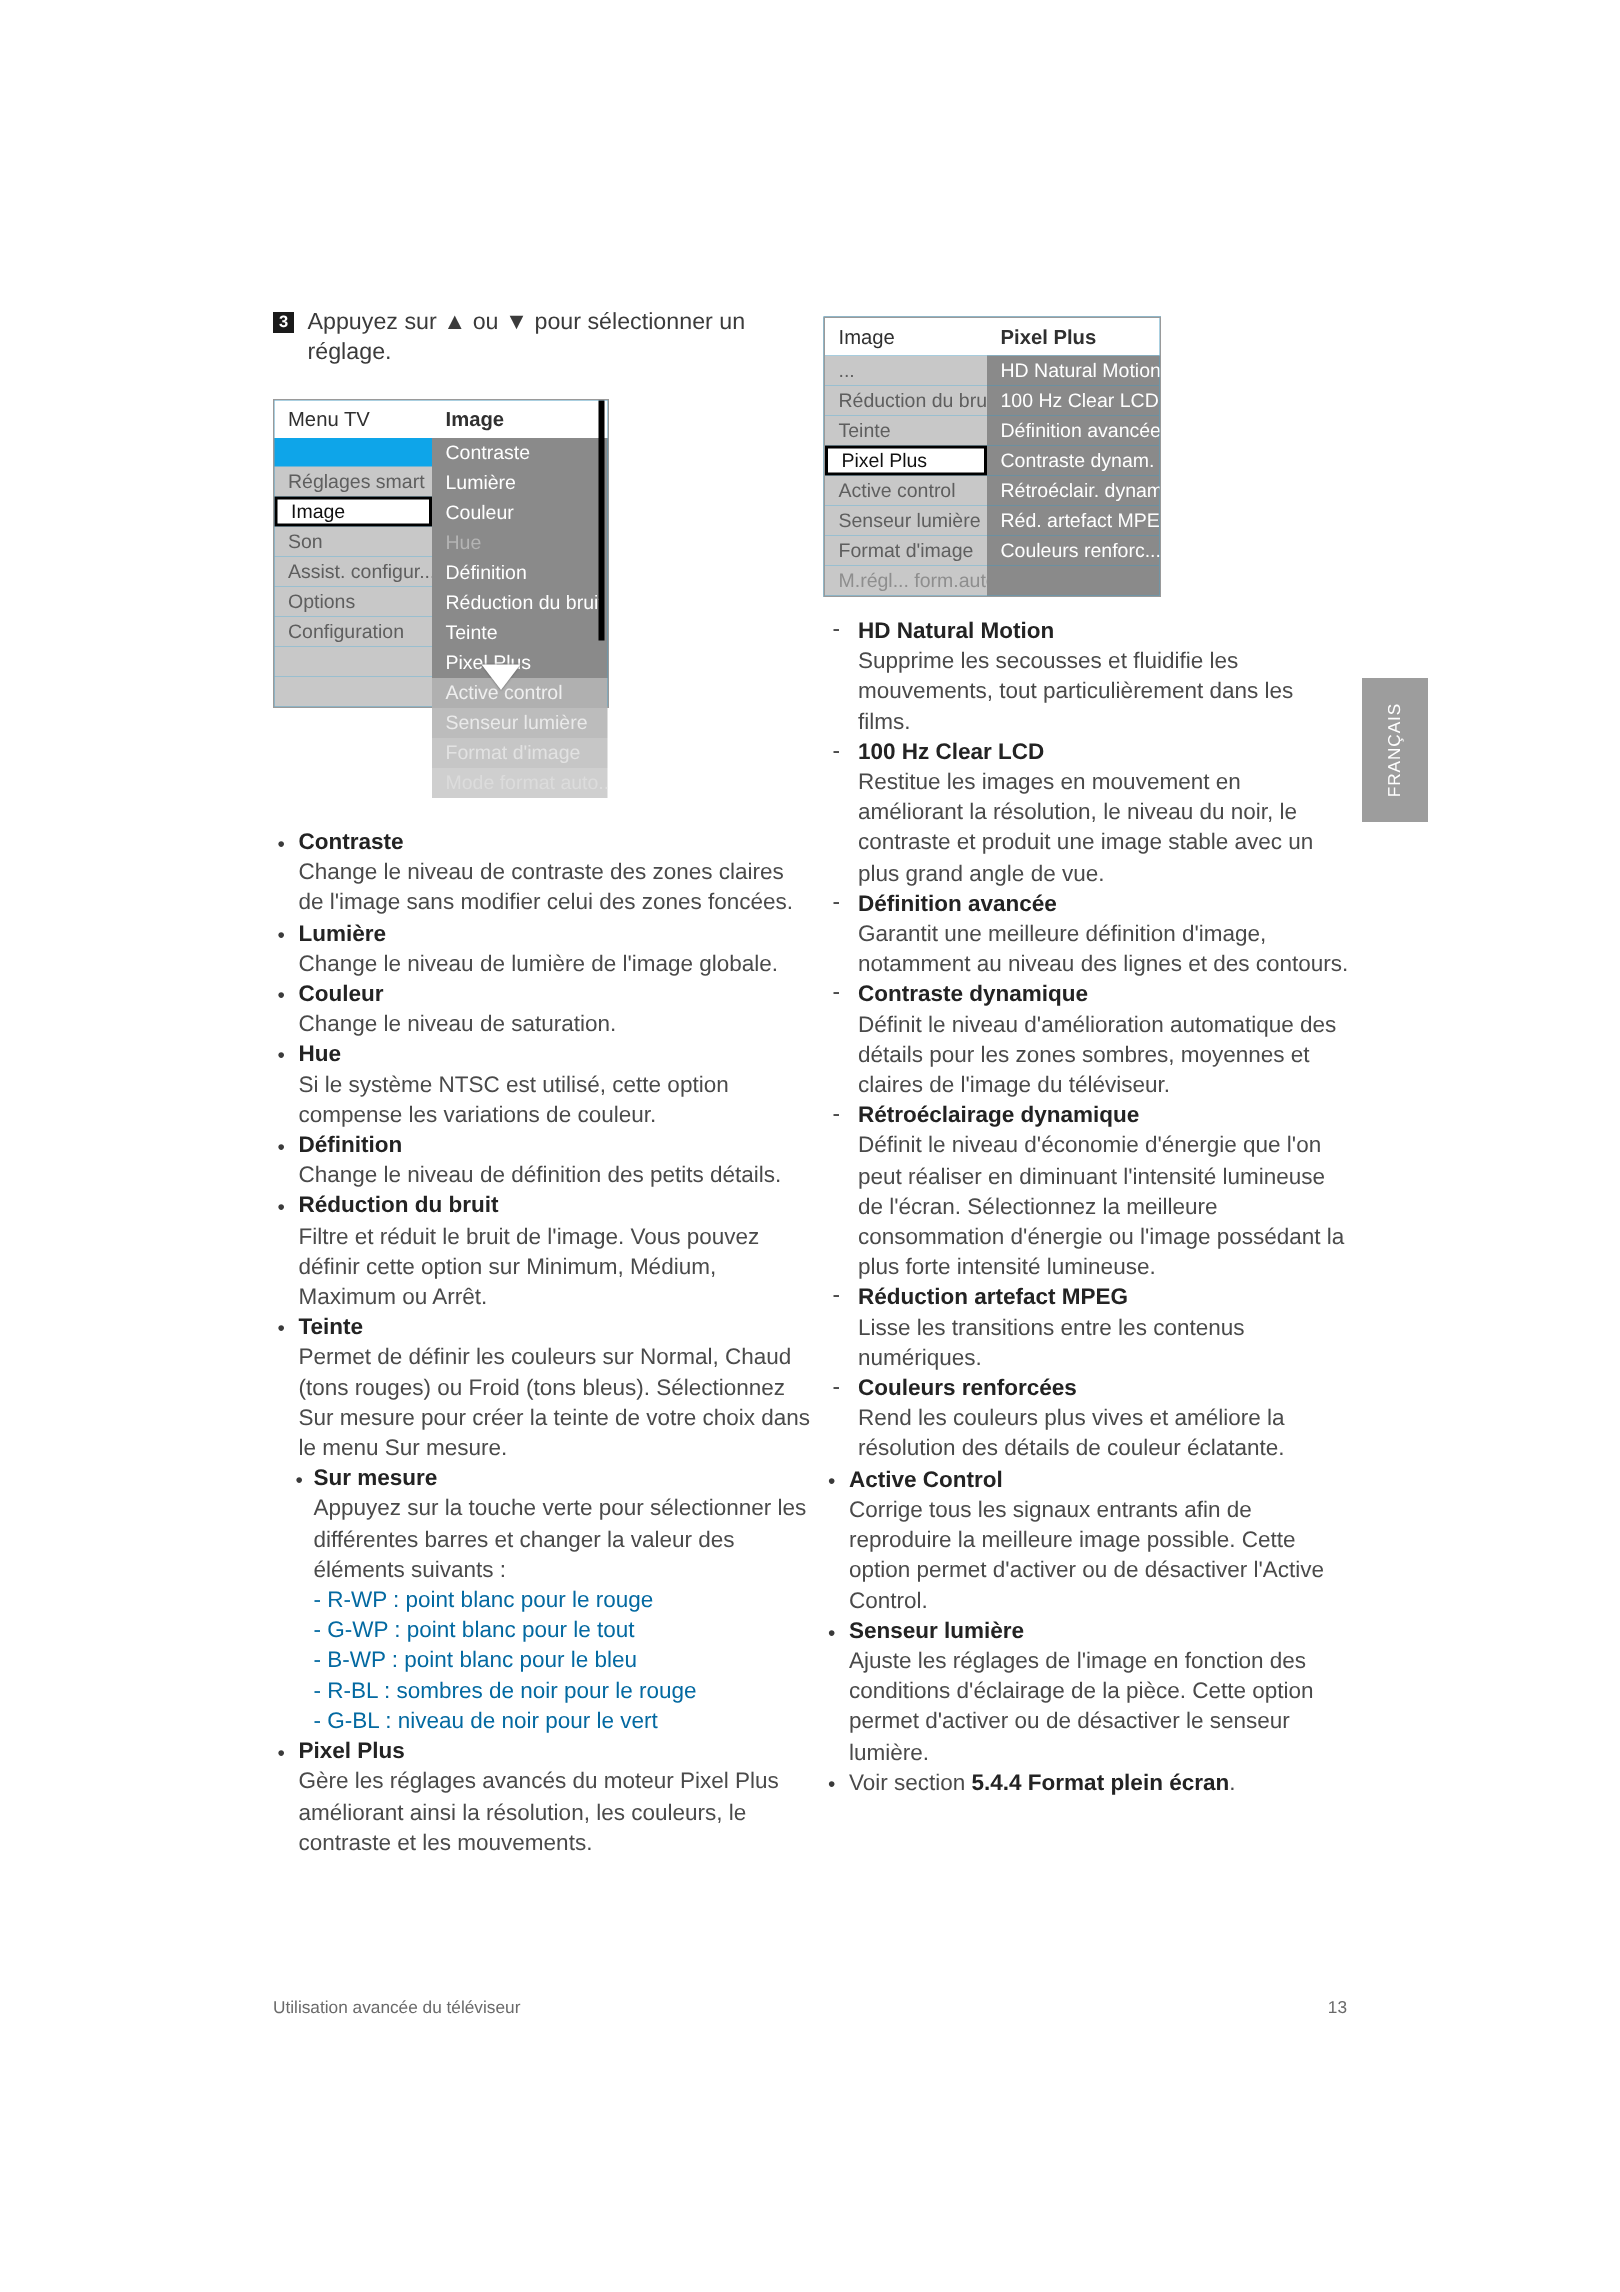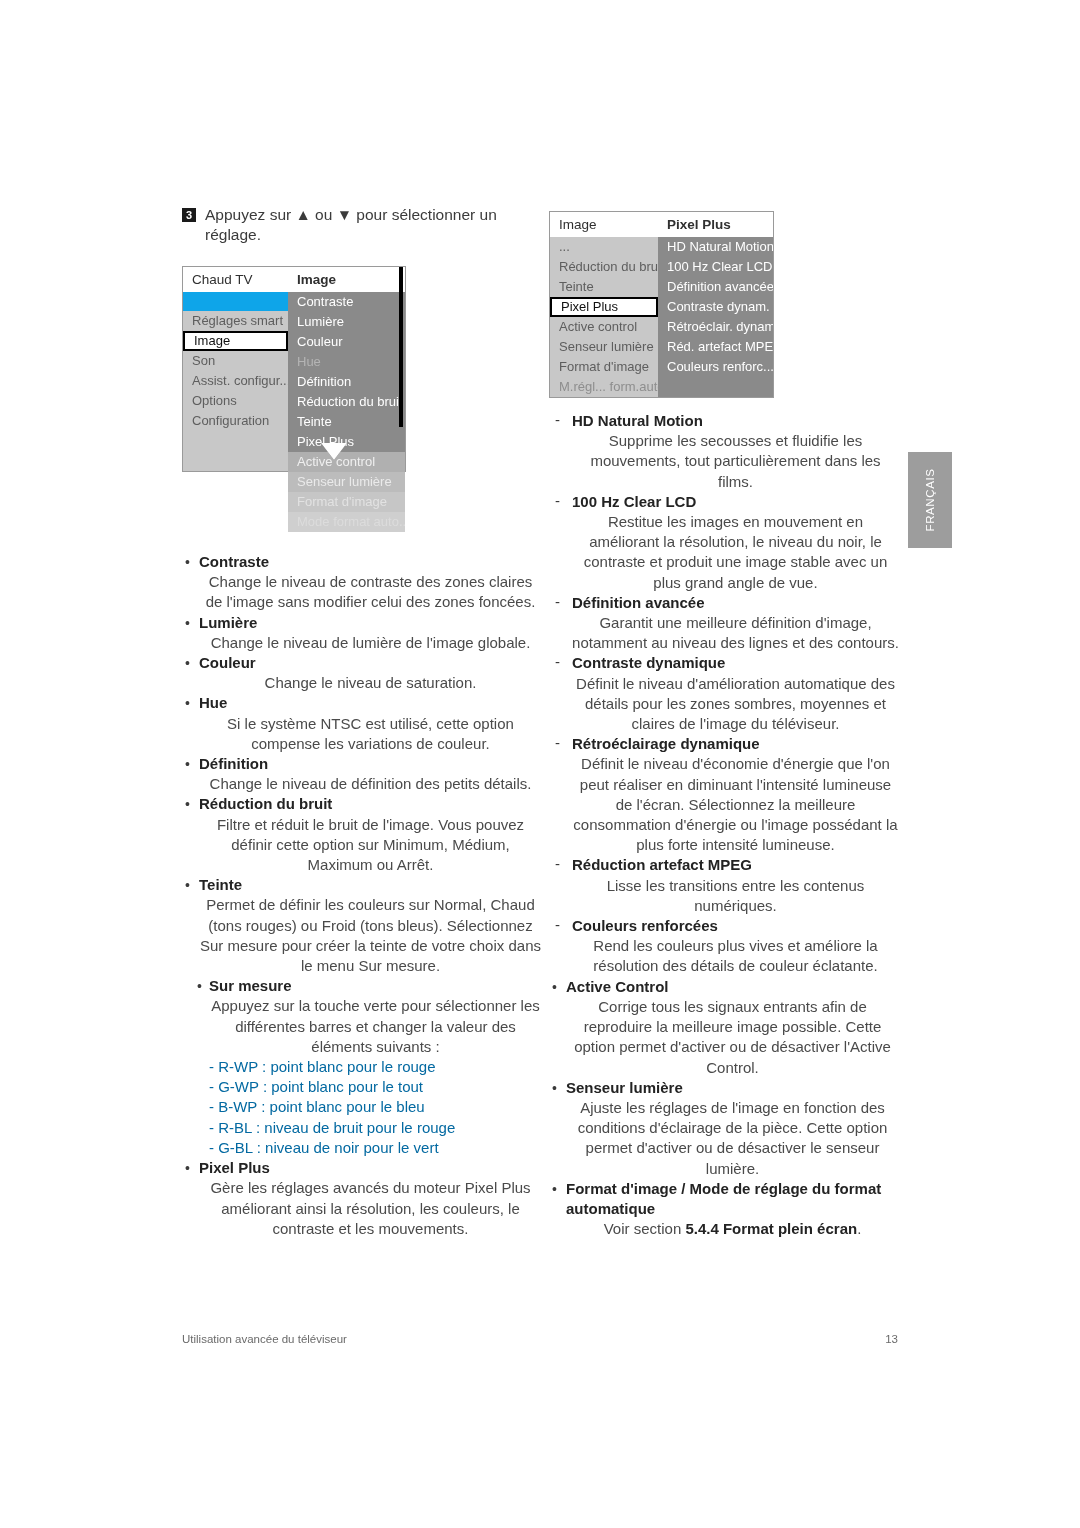--- a/index.html
+++ b/index.html
@@ -173,21 +173,21 @@
     left: 3px;
     top: 0px;
     font-size: 14px;
     color: #3b3b3b;
   }
   .b-title {
     font-weight: bold;
     color: #232323;
     display: block;
   }
-  .b-body { display: block; color: #4a4a4a; text-align: center; }
+  .b-body { display: block; color: #4a4a4a; }
 
   
   .sub {
     padding-left: 15px;
     margin-top: 0;
   }
   .sub .b-item { padding-left: 12px; }
   .sub .b-item > .bullet { left: 0px; }
 
   .dashlist {
@@ -273,21 +273,21 @@
 
     <div class="step-line">
       <div class="step-num">3</div>
       <div class="step-text">Appuyez sur ▲ ou ▼ pour sélectionner un réglage.</div>
     </div>
 
   </div>
 
   <div class="tvmenu" id="menu1">
     <div class="hdr">
-      <div class="h-l">Chaud TV</div>
+      <div class="h-l">Menu TV</div>
       <div class="h-r">Image</div>
     </div>
     <div class="cols">
       <div class="colA">
         <div class="mrow lt">Réglages smart</div>
         <div class="mrow lt sel">Image</div>
         <div class="mrow lt">Son</div>
         <div class="mrow lt">Assist. configur...</div>
         <div class="mrow lt">Options</div>
         <div class="mrow lt">Configuration</div>
@@ -391,21 +391,21 @@
 
     <div class="sub">
       <div class="b-item">
         <span class="bullet">•</span>
         <span class="b-title">Sur mesure</span>
         <span class="b-body">Appuyez sur la touche verte pour sélectionner les différentes barres et changer la valeur des éléments suivants :</span>
         <span class="dashlist">
           <span class="dl">- R-WP : point blanc pour le rouge</span>
           <span class="dl">- G-WP : point blanc pour le tout</span>
           <span class="dl">- B-WP : point blanc pour le bleu</span>
-          <span class="dl">- R-BL : niveau de bruit pour le rouge</span>
+          <span class="dl">- R-BL : sombres de noir pour le rouge</span>
           <span class="dl">- G-BL : niveau de noir pour le vert</span>
         </span>
       </div>
     </div>
 
     <div class="b-item">
       <span class="bullet">•</span>
       <span class="b-title">Pixel Plus</span>
       <span class="b-body">Gère les réglages avancés du moteur Pixel Plus améliorant ainsi la résolution, les couleurs, le contraste et les mouvements.</span>
     </div>
@@ -463,21 +463,20 @@
     </div>
 
     <div class="r-bullet">
       <span class="bullet">•</span>
       <span class="b-title">Senseur lumière</span>
       <span class="b-body">Ajuste les réglages de l'image en fonction des conditions d'éclairage de la pièce. Cette option permet d'activer ou de désactiver le senseur lumière.</span>
     </div>
 
     <div class="r-bullet">
       <span class="bullet">•</span>
-      <span class="b-title">Format d'image / Mode de réglage du format automatique</span>
       <span class="b-body"><span>Voir section </span><span class="strong-inline">5.4.4 Format plein écran</span><span>.</span></span>
     </div>
 
   </div>
 
   <div class="lang-tab">
     <span>FRANÇAIS</span>
   </div>
 
   <div class="footer">

